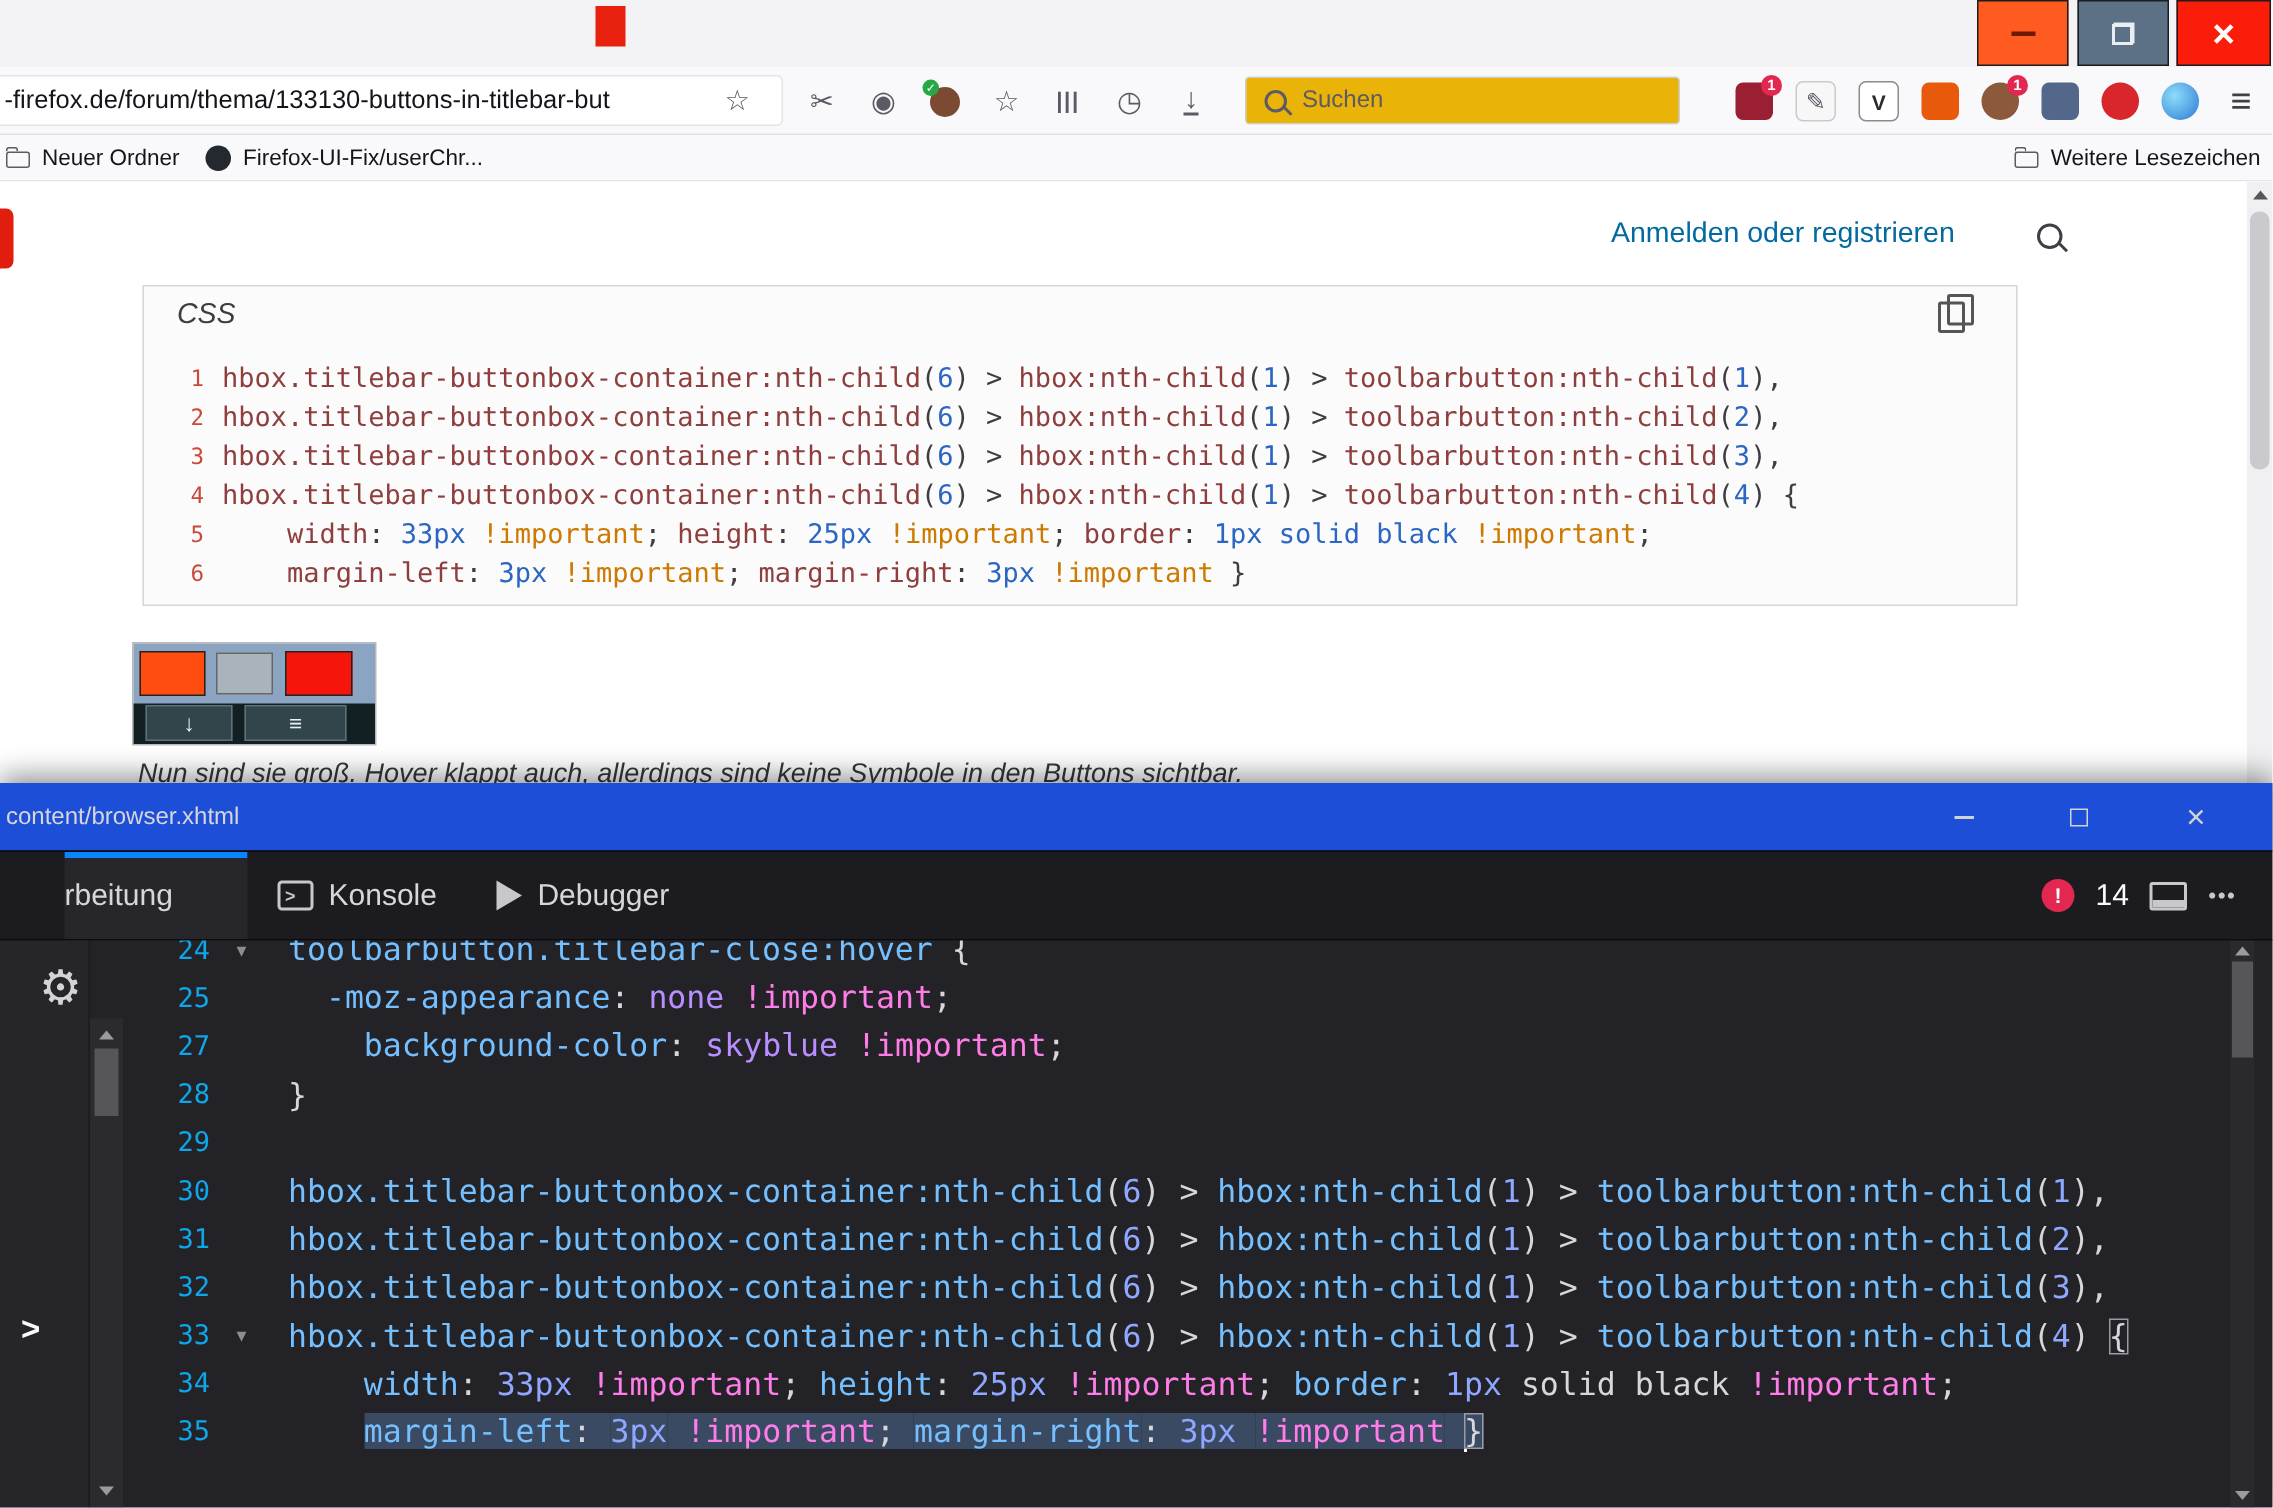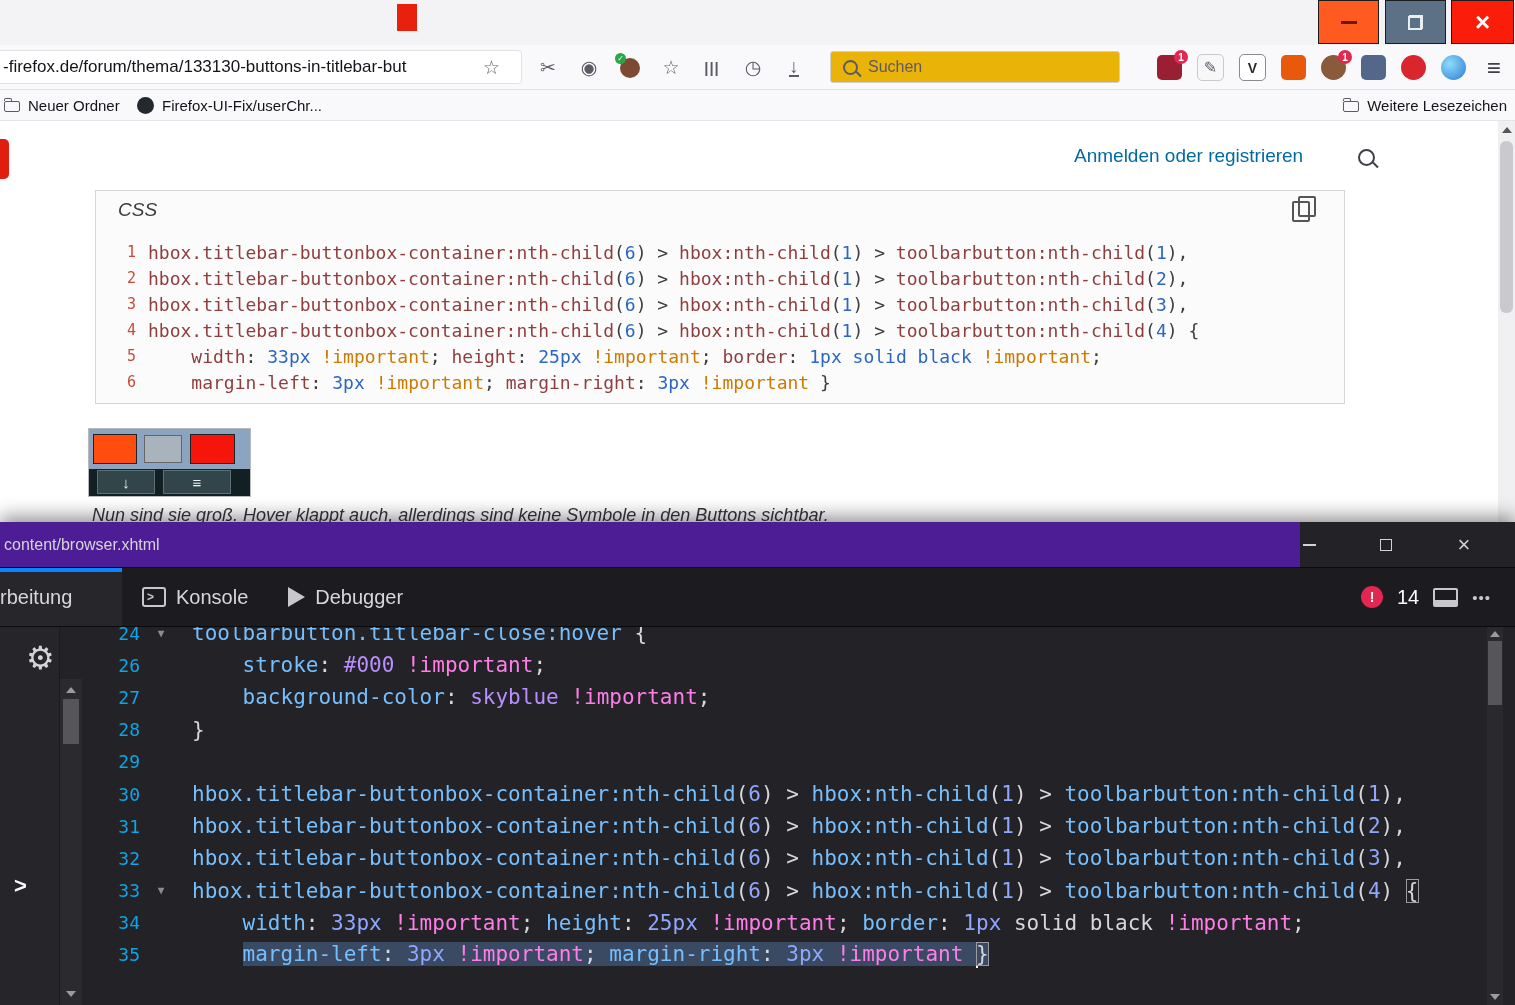--- a/index.html
+++ b/index.html
@@ -90,31 +90,31 @@
   #page-scrollbar{position:absolute;right:0;top:0;width:17px;height:401px;background:#f0f0f2;}
   #page-scroll-thumb{position:absolute;left:2px;right:2px;top:20px;height:172px;background:#c9c9ce;border-radius:6px;}
   .tri{width:0;height:0;position:absolute;}
   .tri.up-dark{border-left:5px solid transparent;border-right:5px solid transparent;border-bottom:6px solid #55555a;}
   .tri.up-lt{border-left:5px solid transparent;border-right:5px solid transparent;border-bottom:6px solid #9a9a9f;}
   .tri.down-lt{border-left:5px solid transparent;border-right:5px solid transparent;border-top:6px solid #9a9a9f;}
   #page-scroll-up{left:4px;top:6px;}
 
   
   #devtools{position:absolute;left:0;top:522px;width:1515px;height:483px;background:#232327;z-index:50;box-shadow:0 -5px 18px rgba(0,0,0,0.45);}
-  #dt-titlebar{position:absolute;left:0;top:0;width:1300px;height:45px;background:#4c1d95;}
+  #dt-titlebar{position:absolute;left:0;top:0;width:1515px;height:45px;background:#1d4ed8;}
   #dt-title{position:absolute;left:4px;top:0;height:45px;display:flex;align-items:center;font-size:16px;color:#d5d5da;}
   .dt-btn{position:absolute;top:0;width:52px;height:45px;display:flex;align-items:center;justify-content:center;}
   #dtb-min{left:1283px;}
   #dtb-min div{width:13px;height:2px;background:#d2d2d7;}
   #dtb-max{left:1360px;}
   #dtb-max div{width:12px;height:12px;border:1.5px solid #d2d2d7;box-sizing:border-box;}
   #dtb-close{left:1438px;color:#d2d2d7;font-size:22px;}
 
   #dt-toolbar{position:absolute;left:0;top:45px;width:1515px;height:60px;background:#1c1c20;border-top:1px solid #0b0b0d;border-bottom:1px solid #0b0b0d;box-sizing:border-box;}
-  #dt-tabs{position:absolute;left:0;top:0;height:58px;display:flex;align-items:stretch;}
+  #dt-tabs{position:absolute;left:0;top:0;height:58px;display:flex;align-items:stretch;padding-left:43px;}
   .dt-tab{display:flex;align-items:center;gap:10px;color:#d7d7db;font-size:20px;padding:0 20px;position:relative;}
   .dt-tab.active{width:122px;padding:0;overflow:hidden;background:#26262b;box-sizing:border-box;}
   .dt-tab.active:before{content:"";position:absolute;left:0;top:0;right:0;height:4px;background:#0a84ff;}
   .ic-console{width:24px;height:20px;border:2px solid #c8c8cc;border-radius:3px;box-sizing:border-box;display:flex;align-items:center;flex:none;}
   .ic-console span{font-size:12px;font-weight:bold;color:#c8c8cc;margin-left:3px;line-height:1;}
   .ic-debugger{width:0;height:0;border-top:10px solid transparent;border-bottom:10px solid transparent;border-left:17px solid #c8c8cc;flex:none;}
   #dt-right{position:absolute;right:24px;top:0;height:58px;display:flex;align-items:center;gap:14px;}
   #err-circle{width:22px;height:22px;border-radius:50%;background:#e22850;color:#fff;font-weight:bold;font-size:14px;display:flex;align-items:center;justify-content:center;}
   #err-count{color:#fbfbfe;font-size:20px;}
   .ic-split{width:25px;height:19px;border:2px solid #c8c8cc;border-radius:2px;position:relative;box-sizing:border-box;}
@@ -336,23 +336,23 @@
       <div id="ms-thumb"></div>
       <span class="tri down-lt" id="ms-down"></span>
     </div>
     <div id="dt-code">
         <div class="cl">
           <span class="ln">24</span>
           <span class="fold">▼</span>
           <span class="toks"><span class="sel">toolbarbutton.titlebar-close:hover</span><span class="pl"> {</span></span>
         </div>
         <div class="cl">
-          <span class="ln">26</span>
-          <span class="fold"></span>
-          <span class="toks"><span class="pl">    </span><span class="prop">stroke</span><span class="pl">: </span><span class="atom">#000</span><span class="pl"> </span><span class="imp">!important</span><span class="pl">;</span></span>
+          <span class="ln">25</span>
+          <span class="fold"></span>
+          <span class="toks"><span class="pl">  </span><span class="prop">-moz-appearance</span><span class="pl">: </span><span class="atom">none</span><span class="pl"> </span><span class="imp">!important</span><span class="pl">;</span></span>
         </div>
         <div class="cl">
           <span class="ln">27</span>
           <span class="fold"></span>
           <span class="toks"><span class="pl">    </span><span class="prop">background-color</span><span class="pl">: </span><span class="atom">skyblue</span><span class="pl"> </span><span class="imp">!important</span><span class="pl">;</span></span>
         </div>
         <div class="cl">
           <span class="ln">28</span>
           <span class="fold"></span>
           <span class="toks"><span class="pl">}</span></span>

